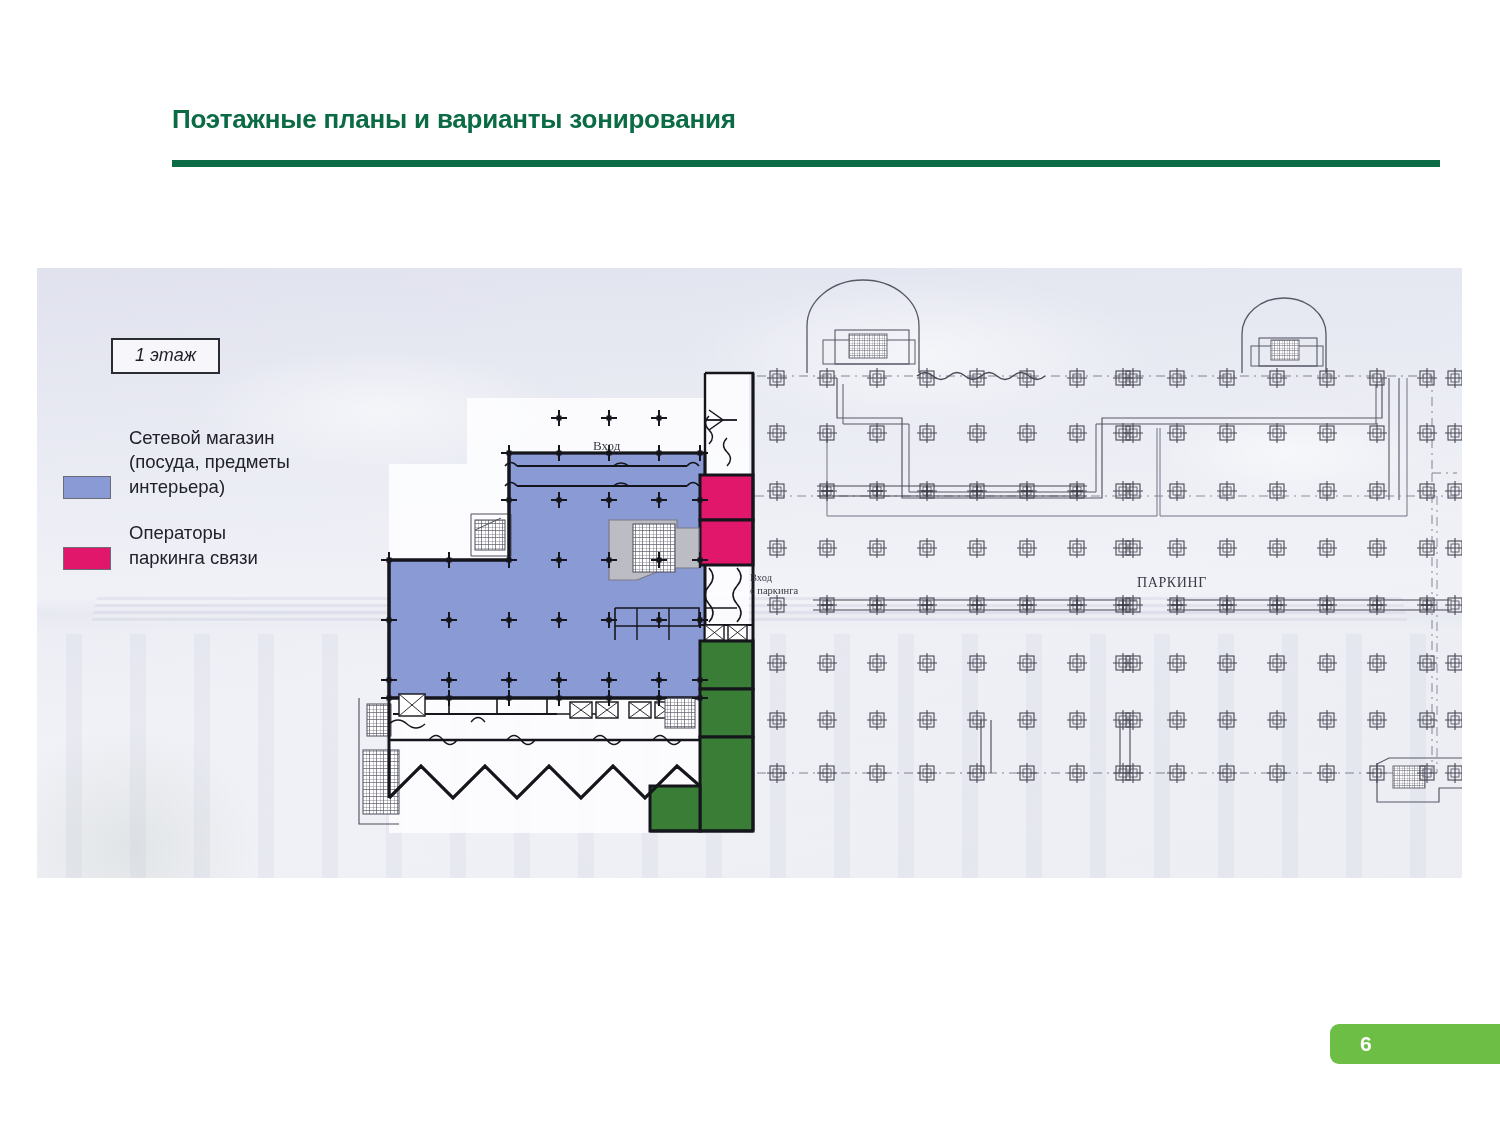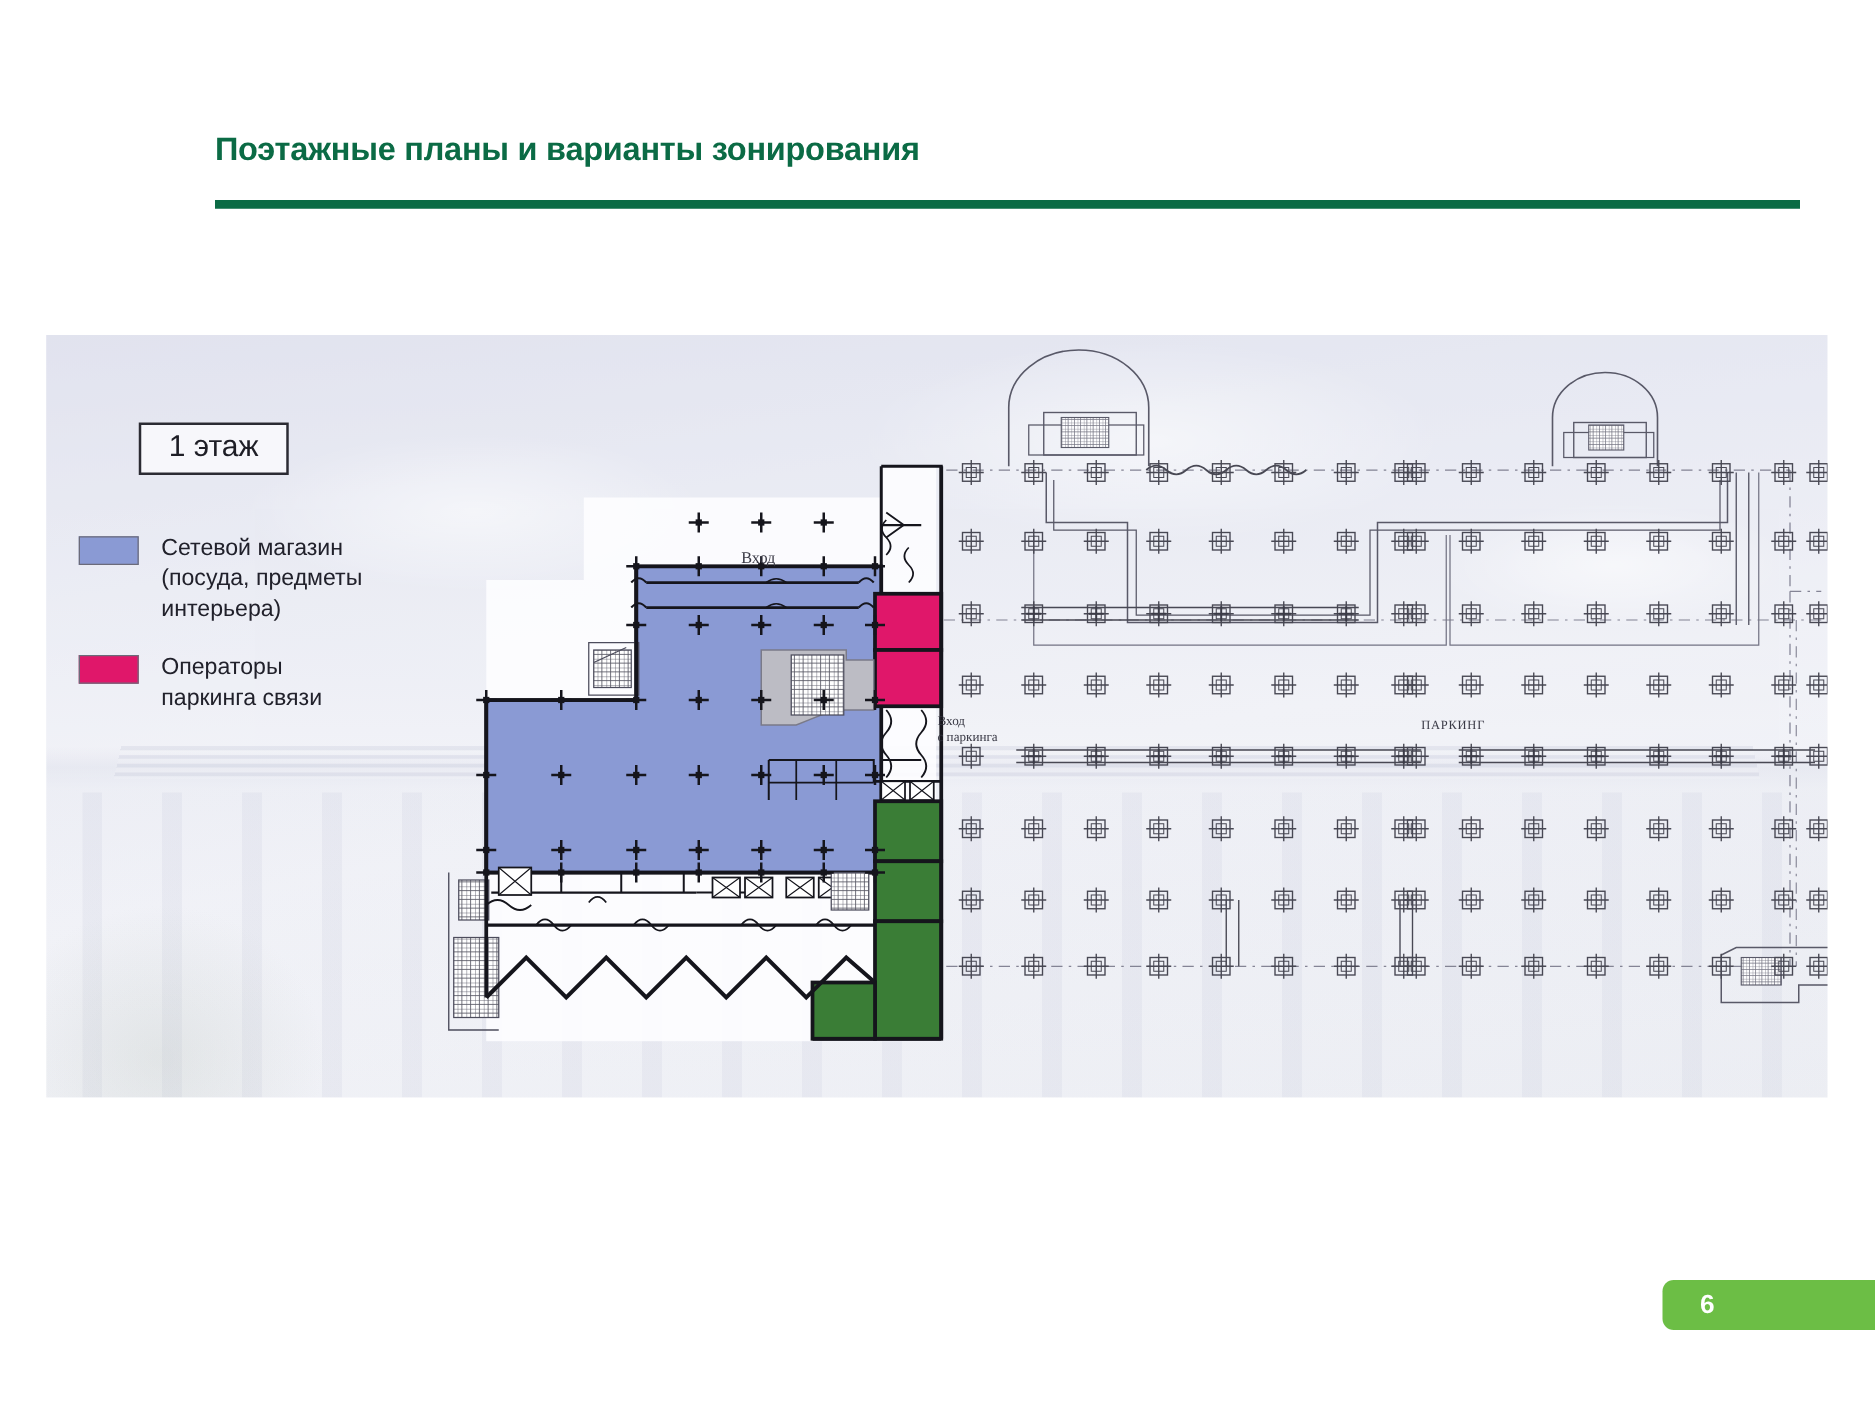--- a/index.html
+++ b/index.html
@@ -101,35 +101,36 @@
   }
 
   
   #floor-label {
     position: absolute;
     left: 74px;
     top: 70px;
     padding: 6px 22px 8px 22px;
     border: 2.5px solid #2b2b33;
     background: #f7f7fb;
-    font-size: 24px;
+    font-size: 18px;
     color: #1e1e26;
     line-height: 1;
+    font-style: italic;
   }
 
   
   #legend {
     position: absolute;
     left: 26px;
     top: 158px;
     width: 290px;
   }
   .legend-row {
     display: flex;
-    align-items: flex-start;
+    align-items: flex-end;
     margin-bottom: 22px;
   }
   .legend-swatch {
     width: 46px;
     height: 21px;
     margin-right: 18px;
     margin-top: 3px;
     border: 1px solid #6b6b7a;
     flex: 0 0 auto;
   }
@@ -150,21 +151,21 @@
 
   
   .plan-text {
     position: absolute;
     color: #3a3a46;
     font-family: Liberation Serif, serif;
     white-space: pre-line;
   }
   #lbl-entrance { left: 556px; top: 170px; font-size: 13px; }
   #lbl-entrance-parking { left: 713px; top: 303px; font-size: 10.5px; line-height: 1.25; }
-  #lbl-parking { left: 1100px; top: 307px; font-size: 10px; letter-spacing: .6px; }
+  #lbl-parking { left: 1100px; top: 307px; font-size: 14px; letter-spacing: .6px; }
 </style>
 </head>
 <body>
 
 <div id="slide-title" style="color: rgb(11, 107, 69);">Поэтажные планы и варианты зонирования</div>
 <div id="title-rule" style="background: rgb(11, 107, 69);"></div>
 
 <div id="plan-image">
 
   <div class="watermark" id="wm-sky"></div>

